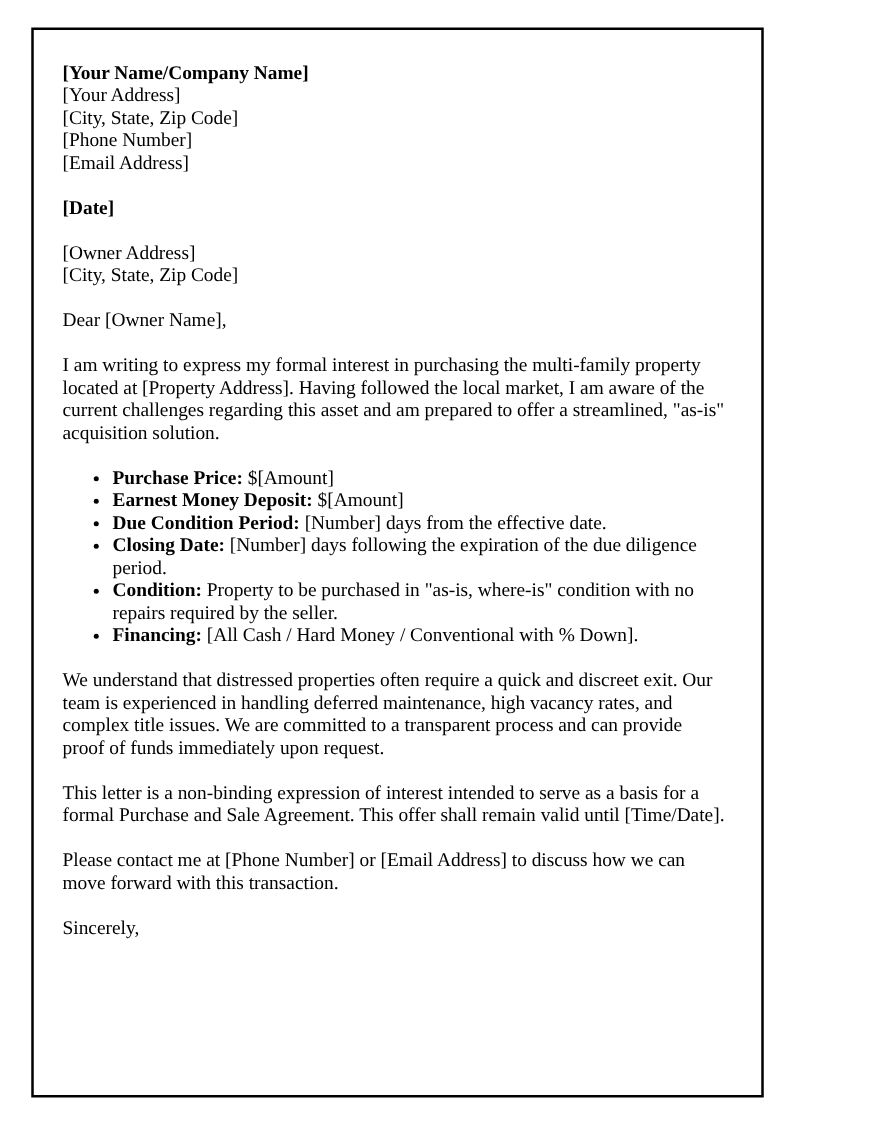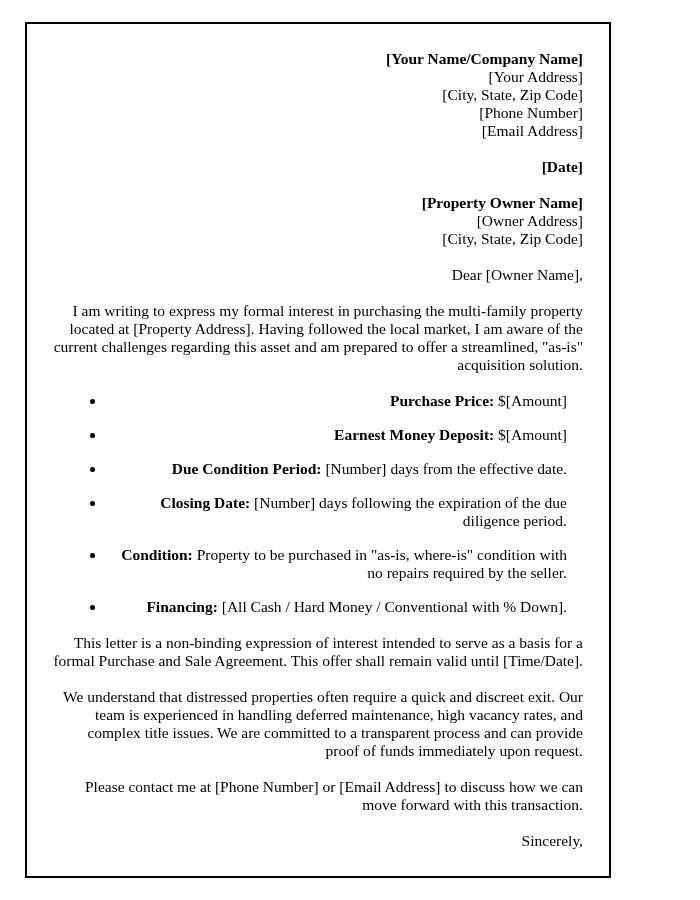--- a/index.html
+++ b/index.html
@@ -21,38 +21,37 @@
     top: 22px;
     width: 586px;
     height: 856px;
     box-sizing: border-box;
     border: 2px solid #000000;
     padding: 26px 26px 20px 23px;
     background: #ffffff;
     color: #000000;
     font-size: 15.5px;
     line-height: 18px;
-    text-align: right;
   }
   .block {
     margin: 0 0 18px 0;
   }
   .line {
     display: block;
   }
   .bold {
     font-weight: bold;
   }
   ul.terms {
     margin: 0 0 18px 0;
     padding: 0 0 0 40px;
     list-style-type: disc;
   }
   ul.terms li {
-    margin: 16px;
+    margin: 0;
     padding: 0;
   }
   .term-label {
     font-weight: bold;
   }
 </style>
 </head>
 <body>
 
 <div class="canvas">
@@ -64,42 +63,41 @@
       <span class="line">[City, State, Zip Code]</span>
       <span class="line">[Phone Number]</span>
       <span class="line">[Email Address]</span>
     </div>
 
     <div class="block">
       <span class="line bold">[Date]</span>
     </div>
 
     <div class="block">
-      <span class="line bold">[Property Owner Name]</span>
       <span class="line">[Owner Address]</span>
       <span class="line">[City, State, Zip Code]</span>
     </div>
 
 
     <div class="block">Dear [Owner Name],</div>
 
     <div class="block">I am writing to express my formal interest in purchasing the multi-family property located at [Property Address]. Having followed the local market, I am aware of the current challenges regarding this asset and am prepared to offer a streamlined, "as-is" acquisition solution.</div>
 
 
     <ul class="terms">
       <li><span class="term-label">Purchase Price:</span><span> $[Amount]</span></li>
       <li><span class="term-label">Earnest Money Deposit:</span><span> $[Amount]</span></li>
       <li><span class="term-label">Due Condition Period:</span><span> [Number] days from the effective date.</span></li>
       <li><span class="term-label">Closing Date:</span><span> [Number] days following the expiration of the due diligence period.</span></li>
       <li><span class="term-label">Condition:</span><span> Property to be purchased in "as-is, where-is" condition with no repairs required by the seller.</span></li>
       <li><span class="term-label">Financing:</span><span> [All Cash / Hard Money / Conventional with % Down].</span></li>
     </ul>
 
+    <div class="block">We understand that distressed properties often require a quick and discreet exit. Our team is experienced in handling deferred maintenance, high vacancy rates, and complex title issues. We are committed to a transparent process and can provide proof of funds immediately upon request.</div>
+
     <div class="block">This letter is a non-binding expression of interest intended to serve as a basis for a formal Purchase and Sale Agreement. This offer shall remain valid until [Time/Date].</div>
-
-    <div class="block">We understand that distressed properties often require a quick and discreet exit. Our team is experienced in handling deferred maintenance, high vacancy rates, and complex title issues. We are committed to a transparent process and can provide proof of funds immediately upon request.</div>
 
     <div class="block">Please contact me at [Phone Number] or [Email Address] to discuss how we can move forward with this transaction.</div>
 
     <div class="block">Sincerely,</div>
 
   </div>
 </div>
 
 </body></html>

